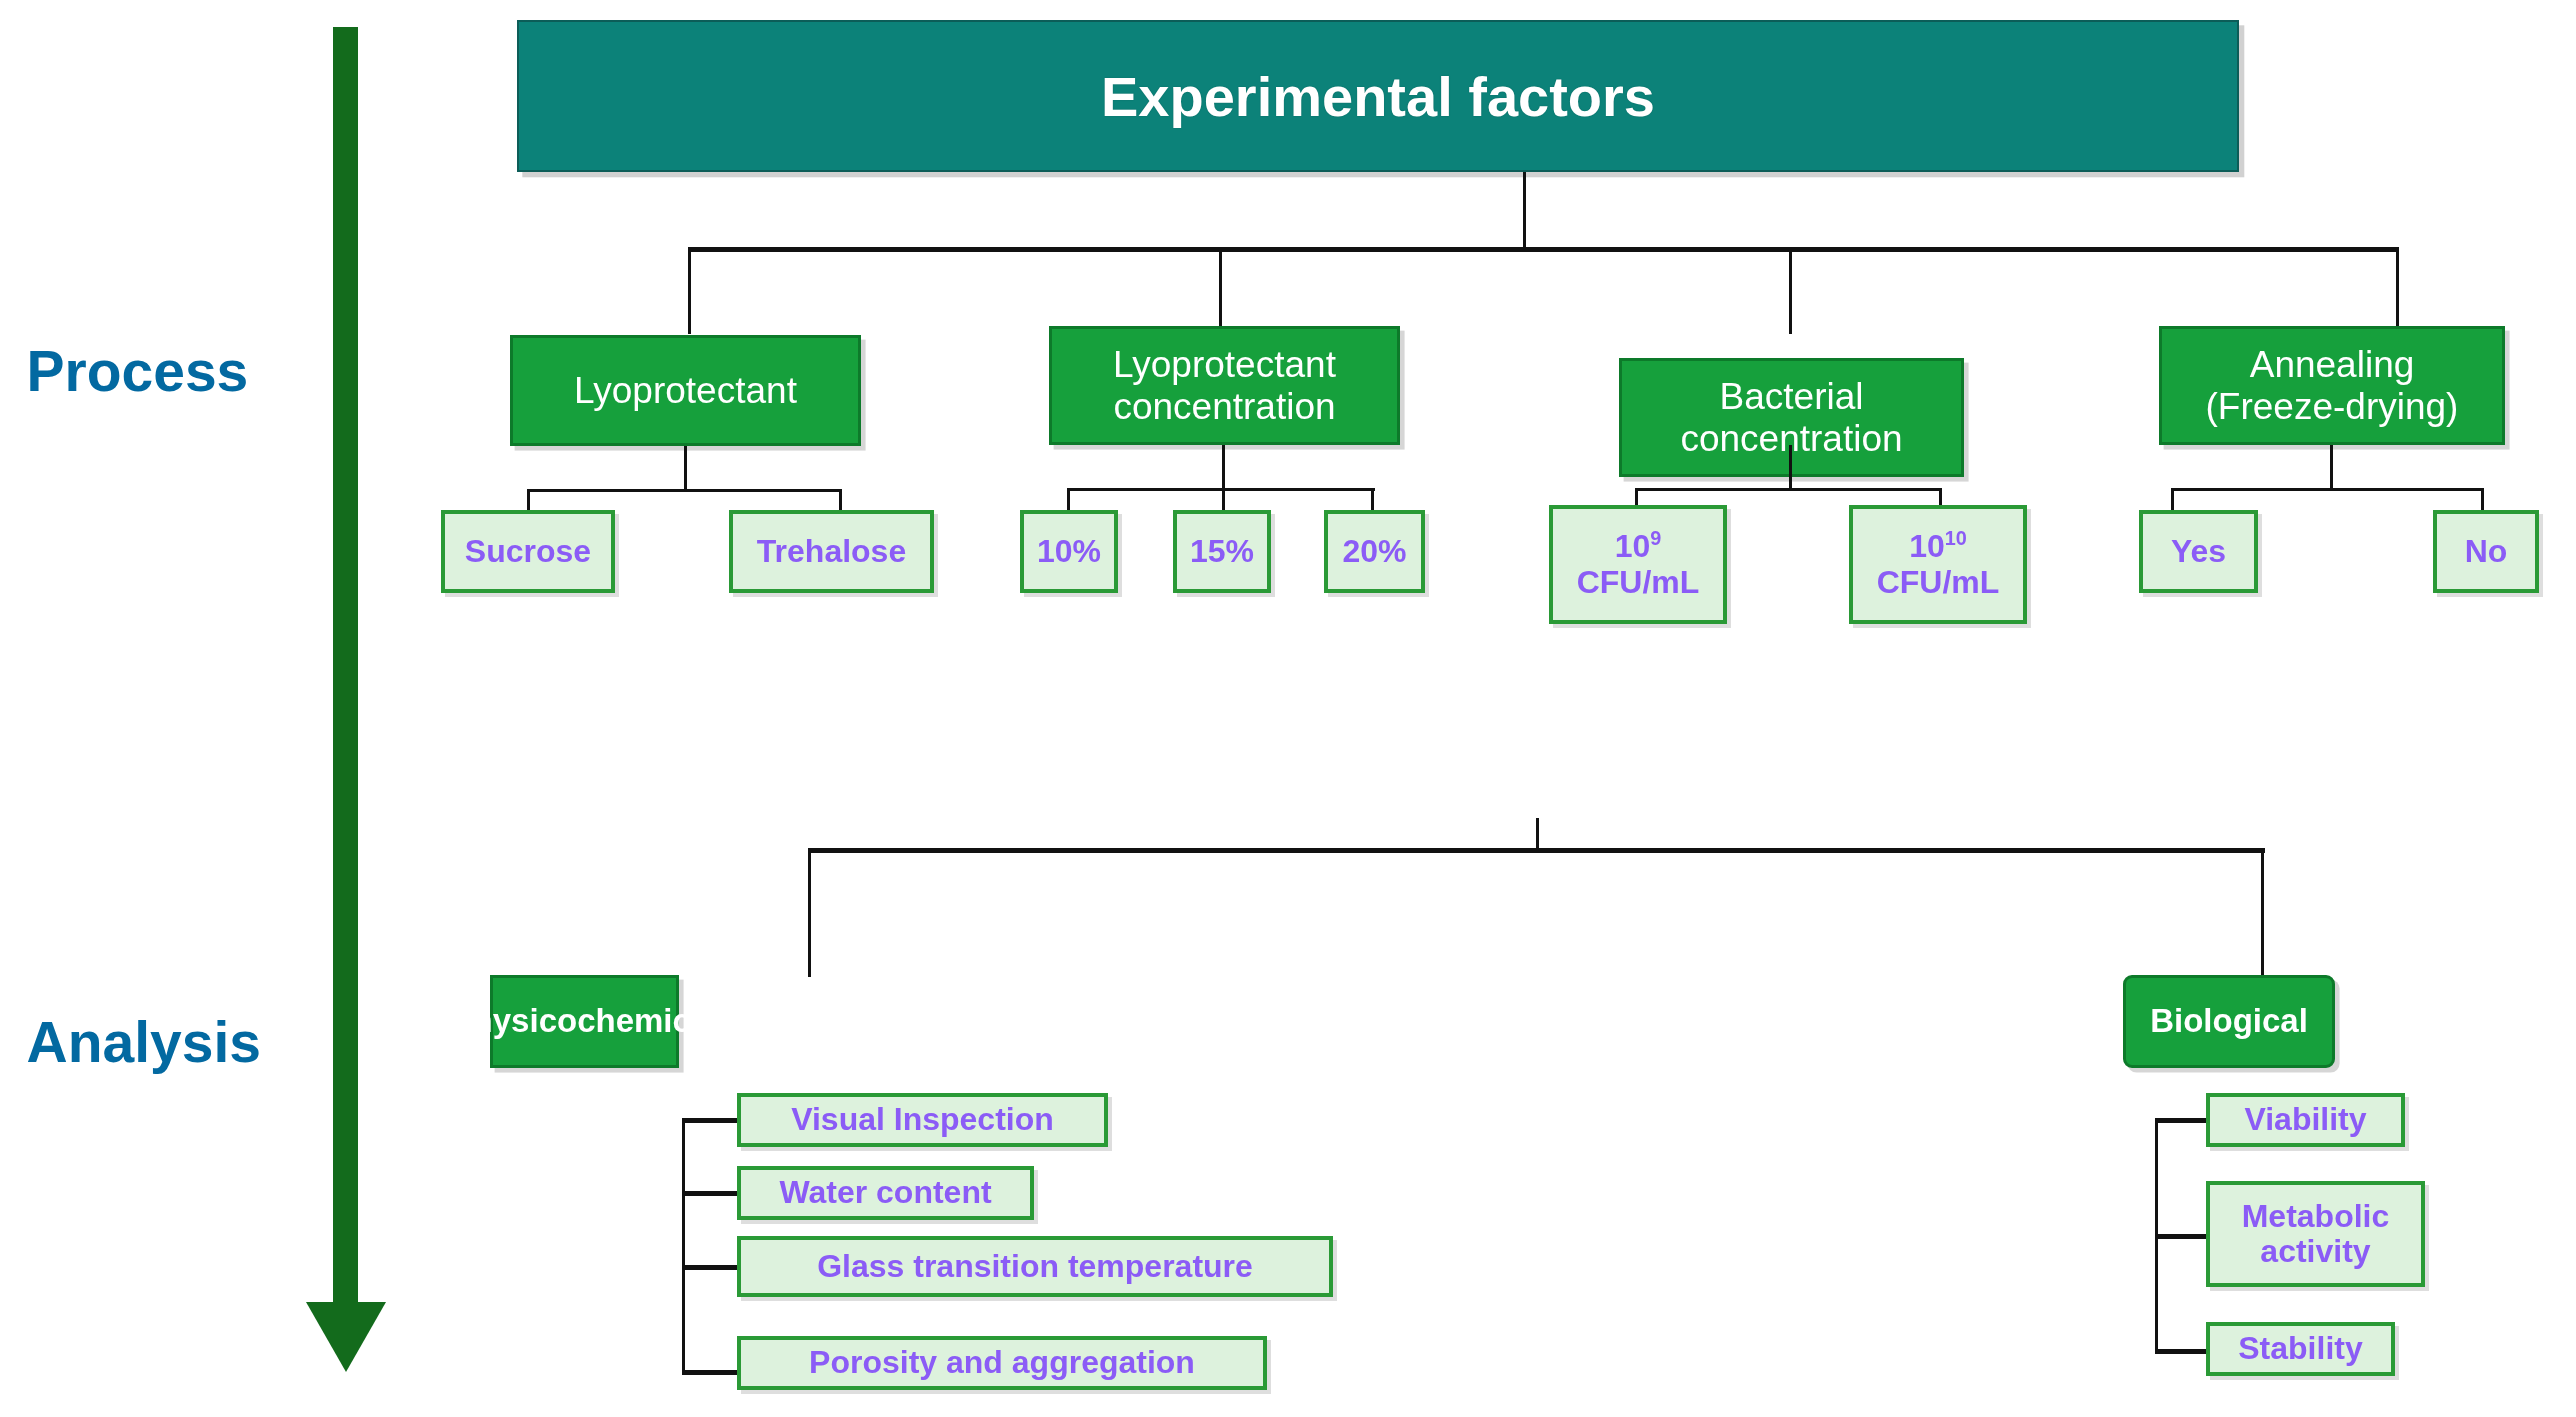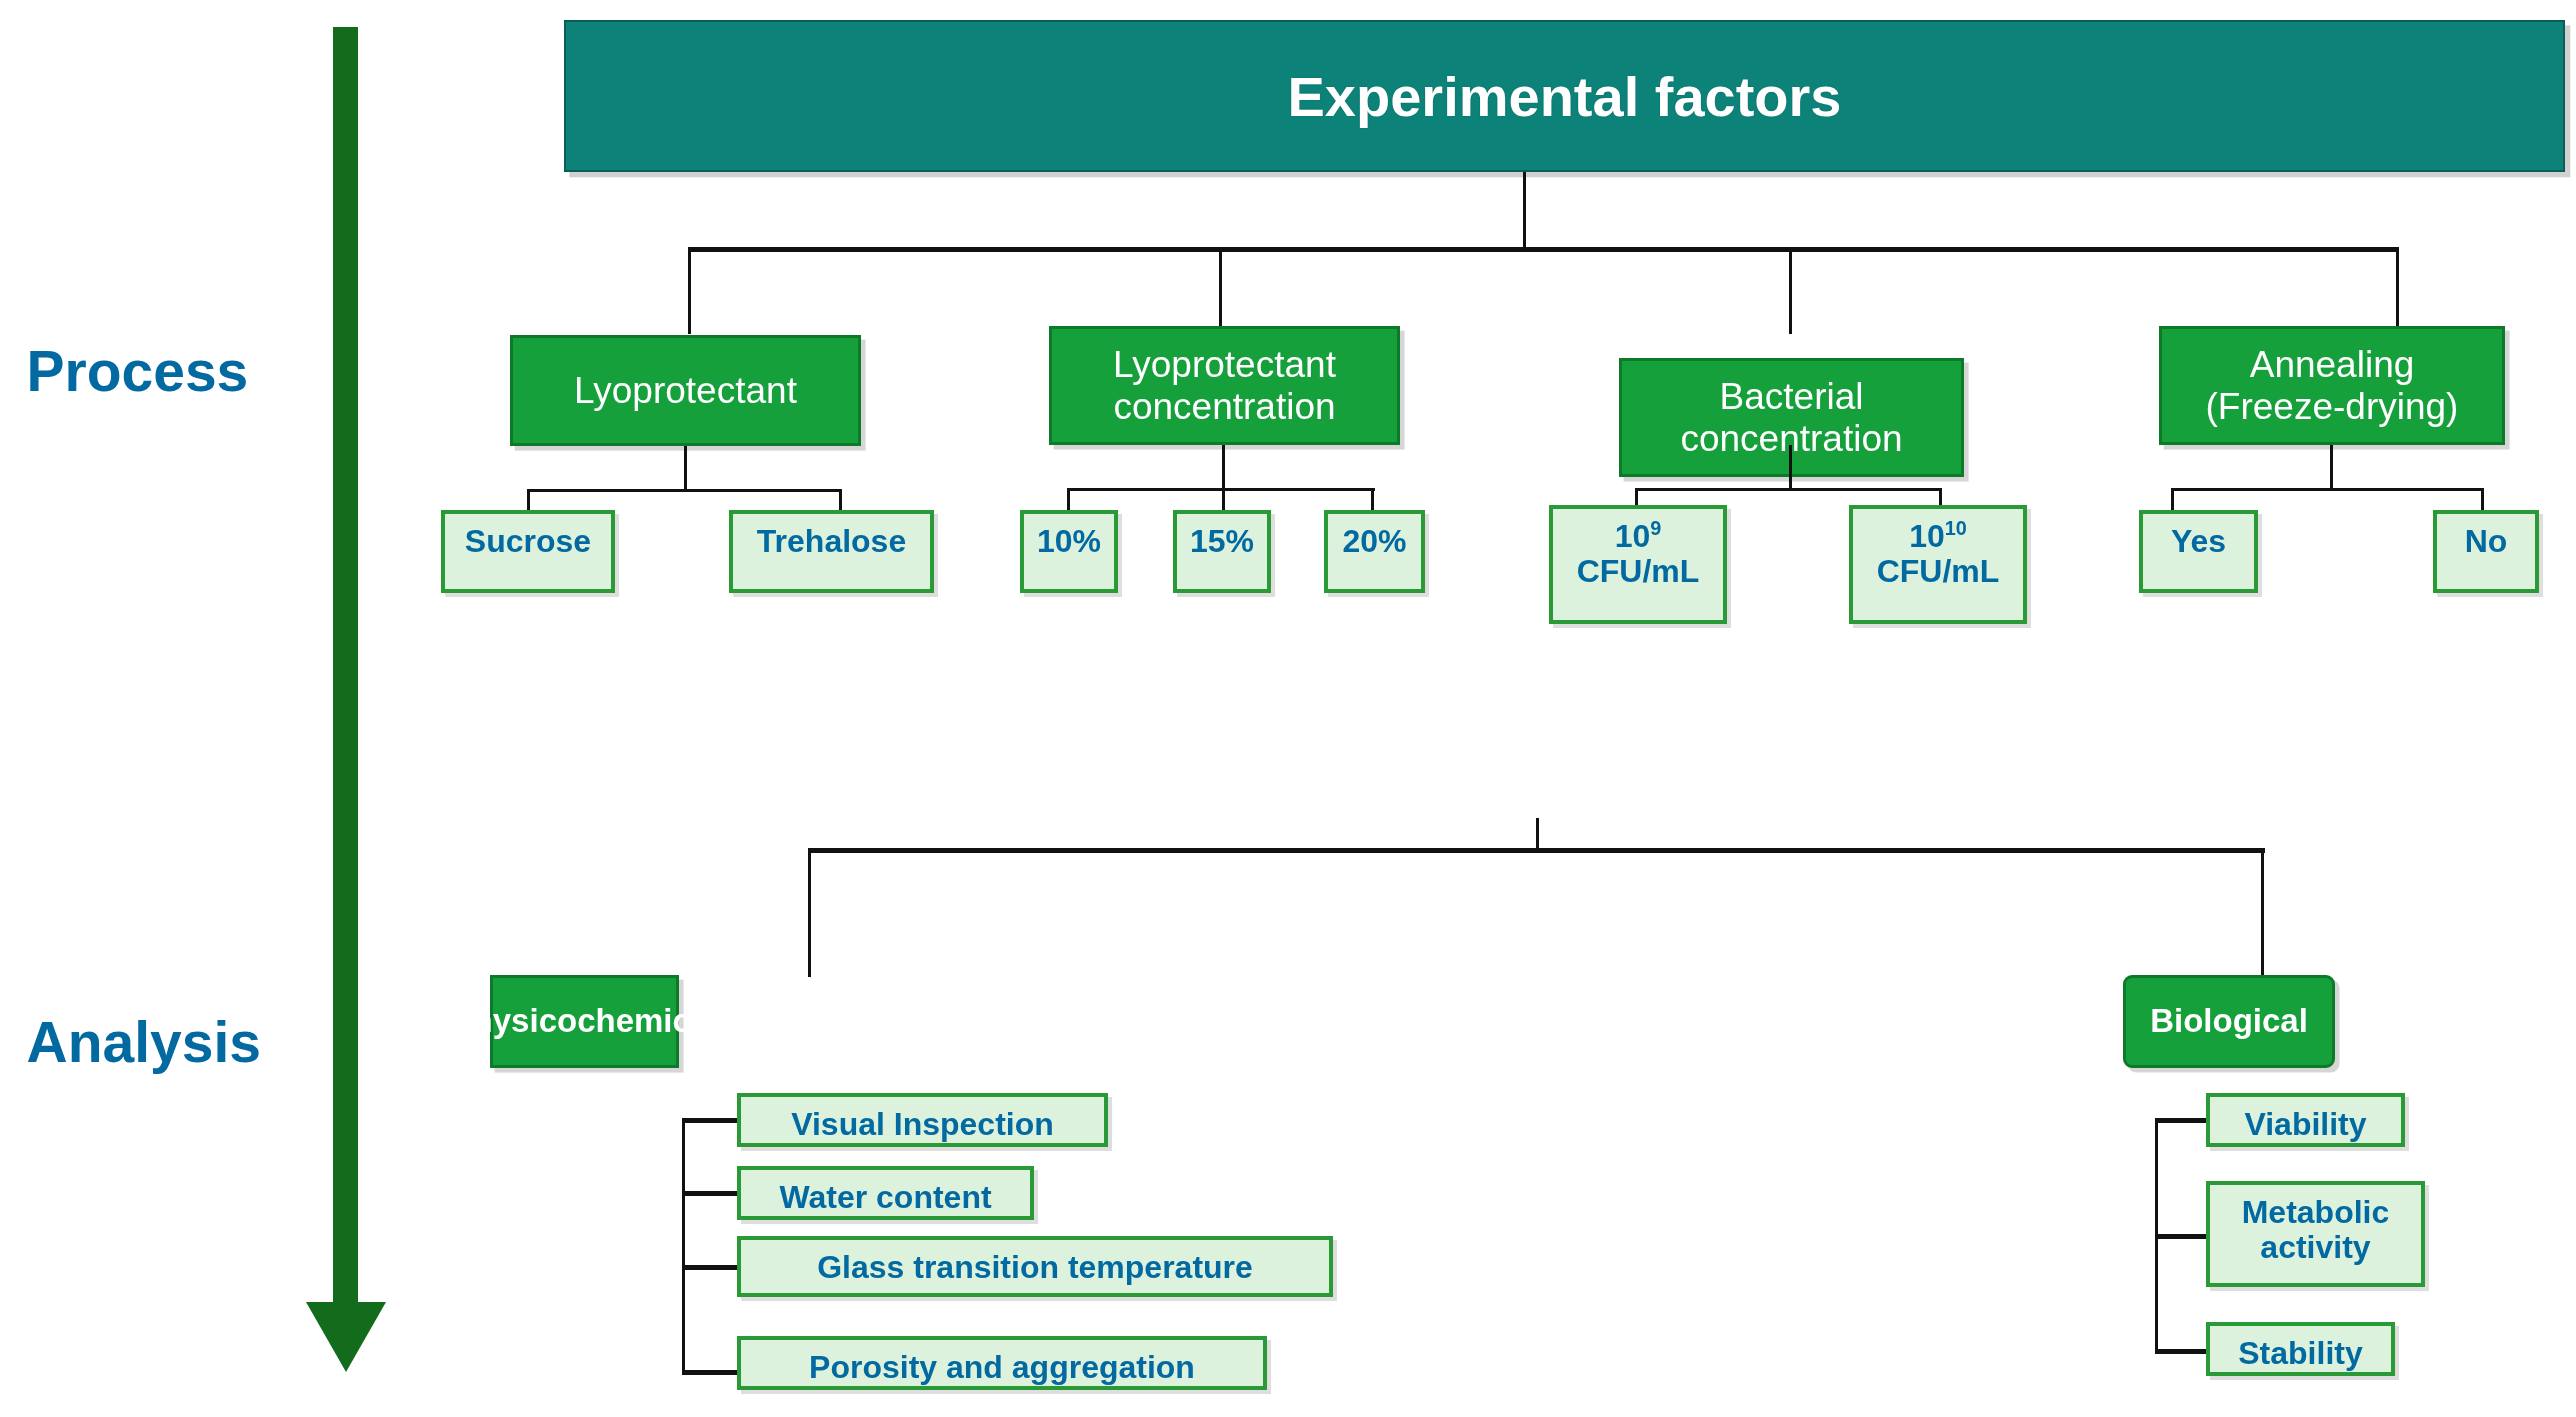--- a/index.html
+++ b/index.html
@@ -72,23 +72,24 @@
     padding:2.7px 5.3px;
   }
   .factor.bold{font-weight:bold;font-size:33px;}
 
   
   .leaf{
     background:#ddf2dd;
     border:4px solid #2a9a36;
     box-shadow:4px 4px 0 rgba(0,0,0,0.13);
     display:flex;
+    align-items:center;
     justify-content:center;
     text-align:center;
-    color:#0369a1;
+    color:#8b5cf6;
     font-weight:bold;
     font-size:32px;
     line-height:1.1;
     box-sizing:border-box;
     padding:10px 4px;
     white-space:nowrap;
   }
   .leaf.wrap{white-space:normal;}
   .leaf sup{font-size:.62em;vertical-align:super;line-height:0;}
 
@@ -103,21 +104,21 @@
 <div id="canvas" style="transform: scale(1);">
 
   <div class="abs stage-label" style="left:26.5px; top:343px;">Process</div>
   <div class="abs stage-label" style="left:26.5px; top:1014px;">Analysis</div>
 
   <div class="abs" style="left:333px; top:26.5px;">
     <div class="arrow-shaft" style="height:1275px;"></div>
     <div class="arrow-head" style="margin-left:-27px;"></div>
   </div>
 
-  <div class="abs banner" style="left:517px; top:20px; width:2001px; height:152px;margin-left:47px;">
+  <div class="abs banner" style="left:517px; top:20px; width:1722px; height:152px;">
     <span>Experimental factors</span>
   </div>
 
   <div class="abs vline" style="left:1523px; top:172px; height:78px;"></div>
 
   <div class="abs hline thick" style="left:689px; top:247px; width:1709px;"></div>
 
   <div class="abs vline" style="left:688px; top:247px; height:87px;"></div>
   <div class="abs vline" style="left:1219px; top:247px; height:87px;"></div>
   <div class="abs vline" style="left:1789px; top:247px; height:87px;"></div>

